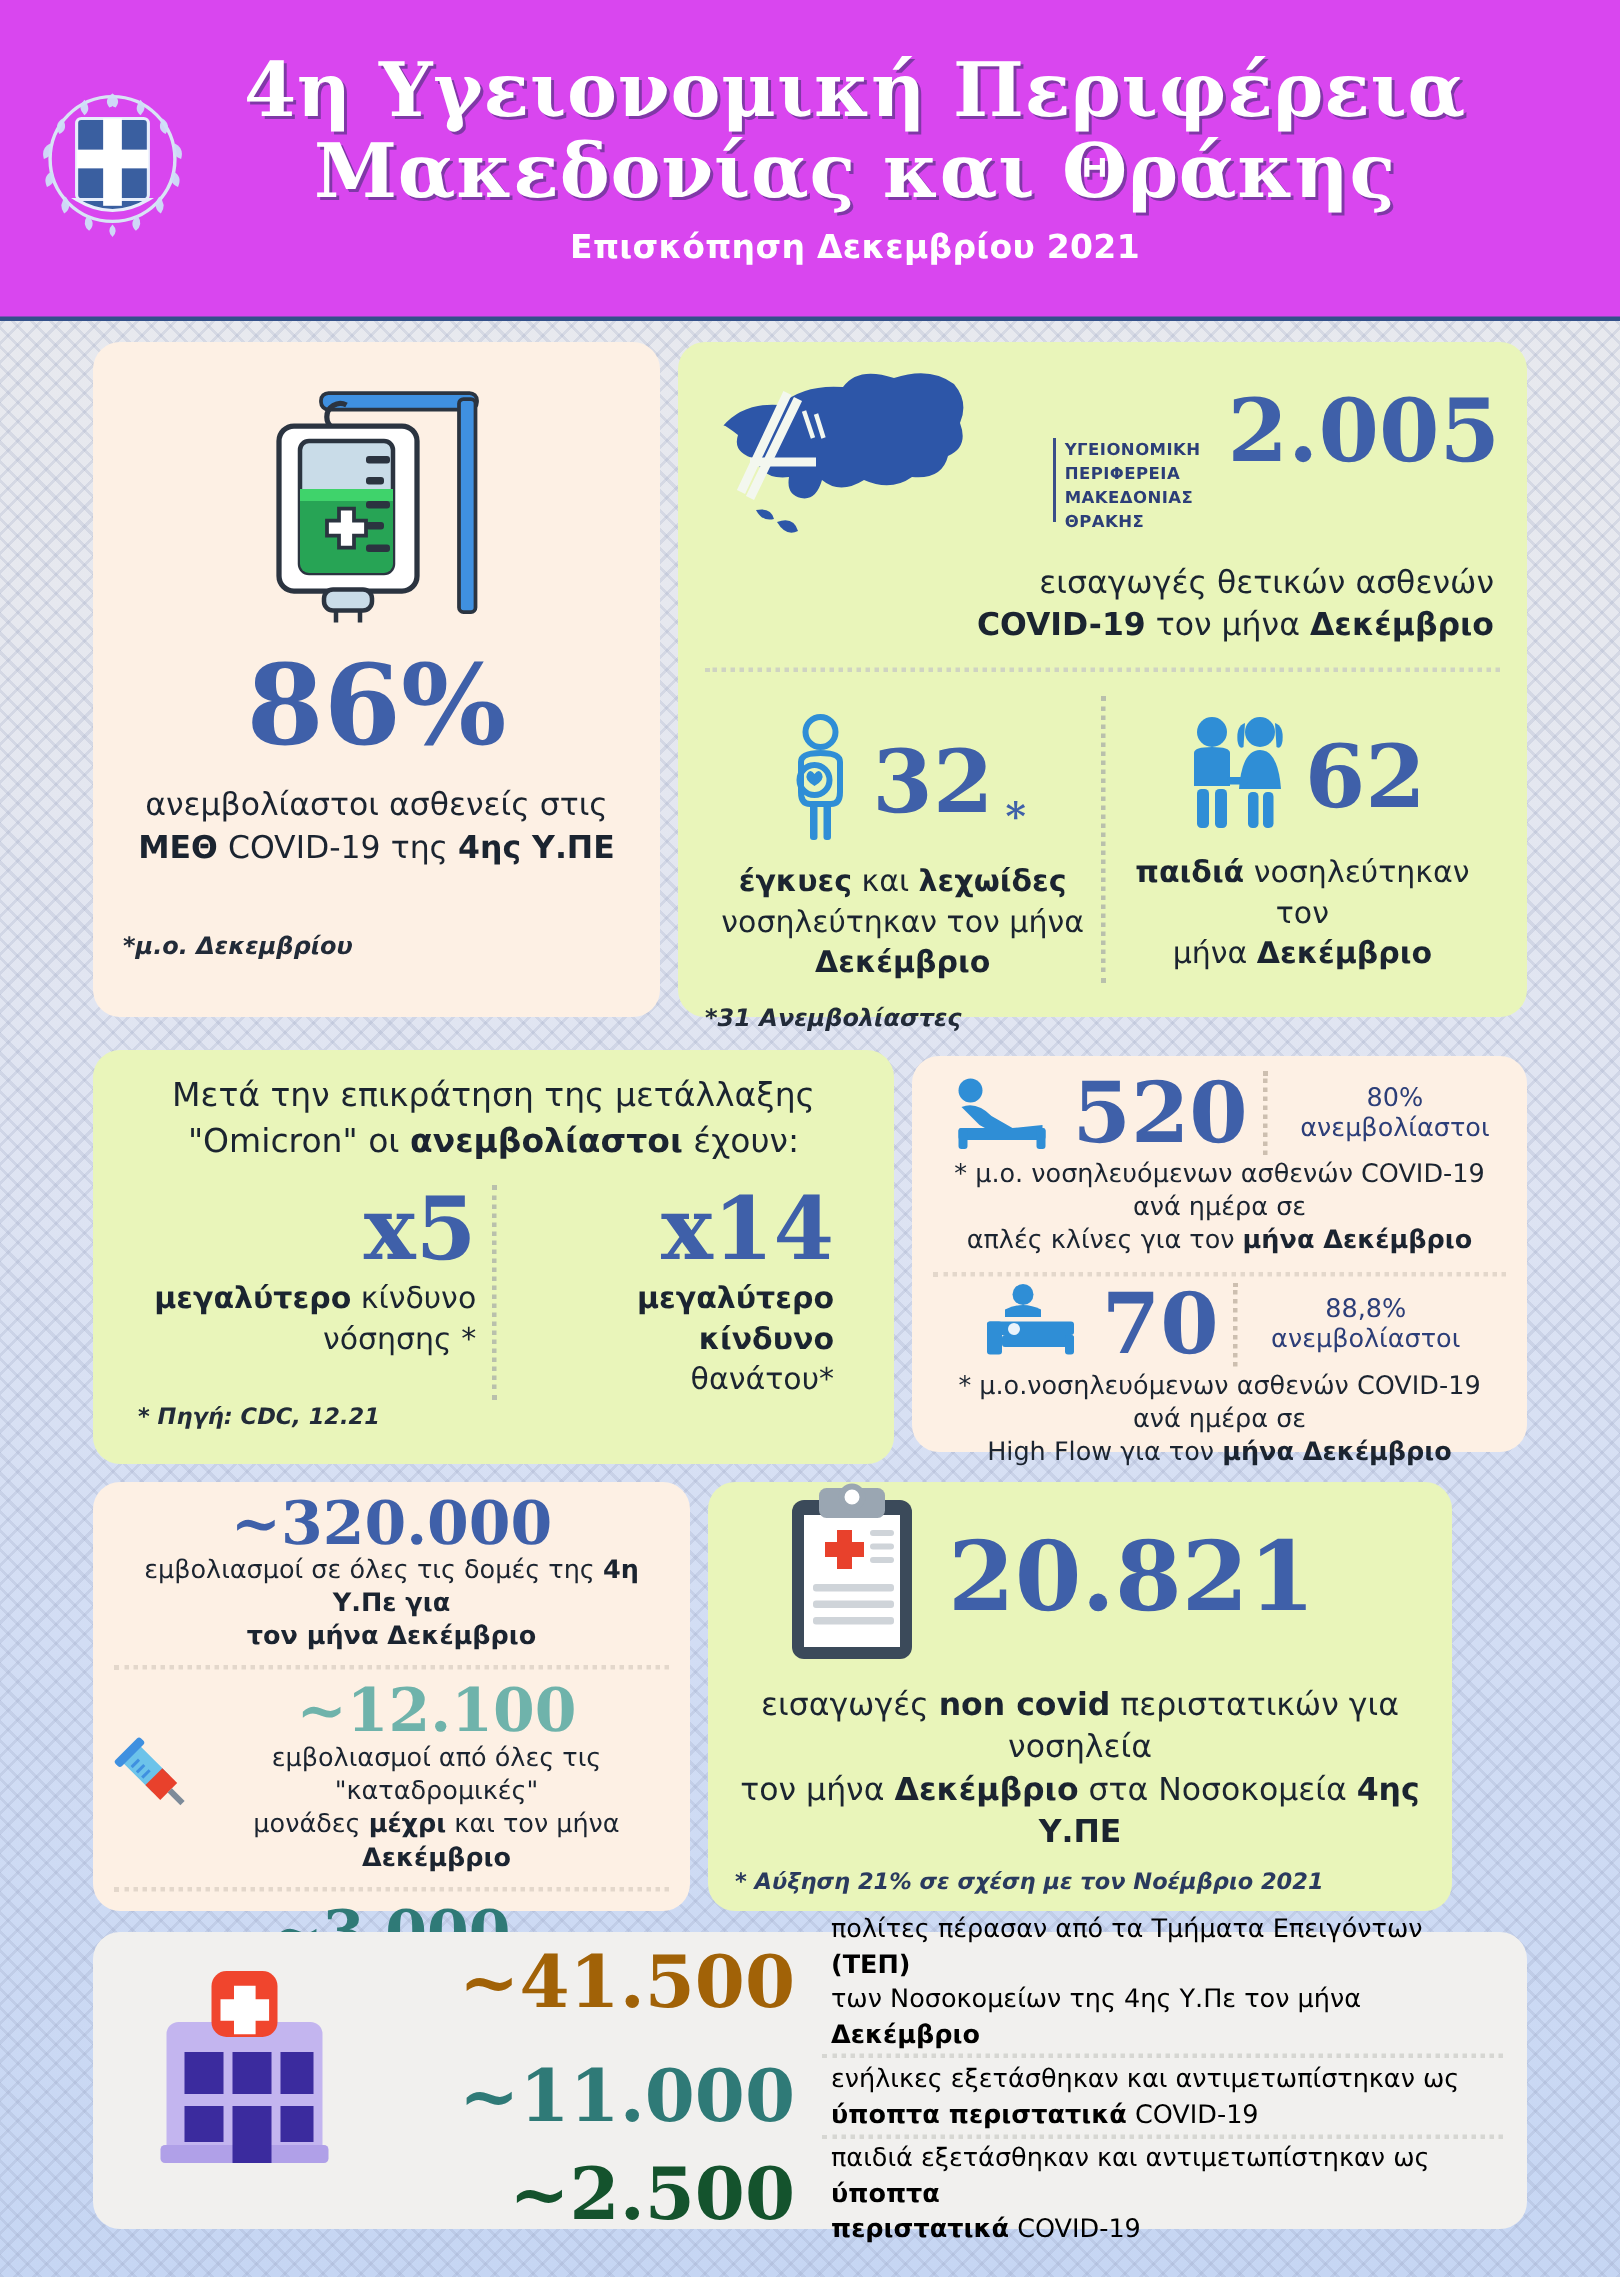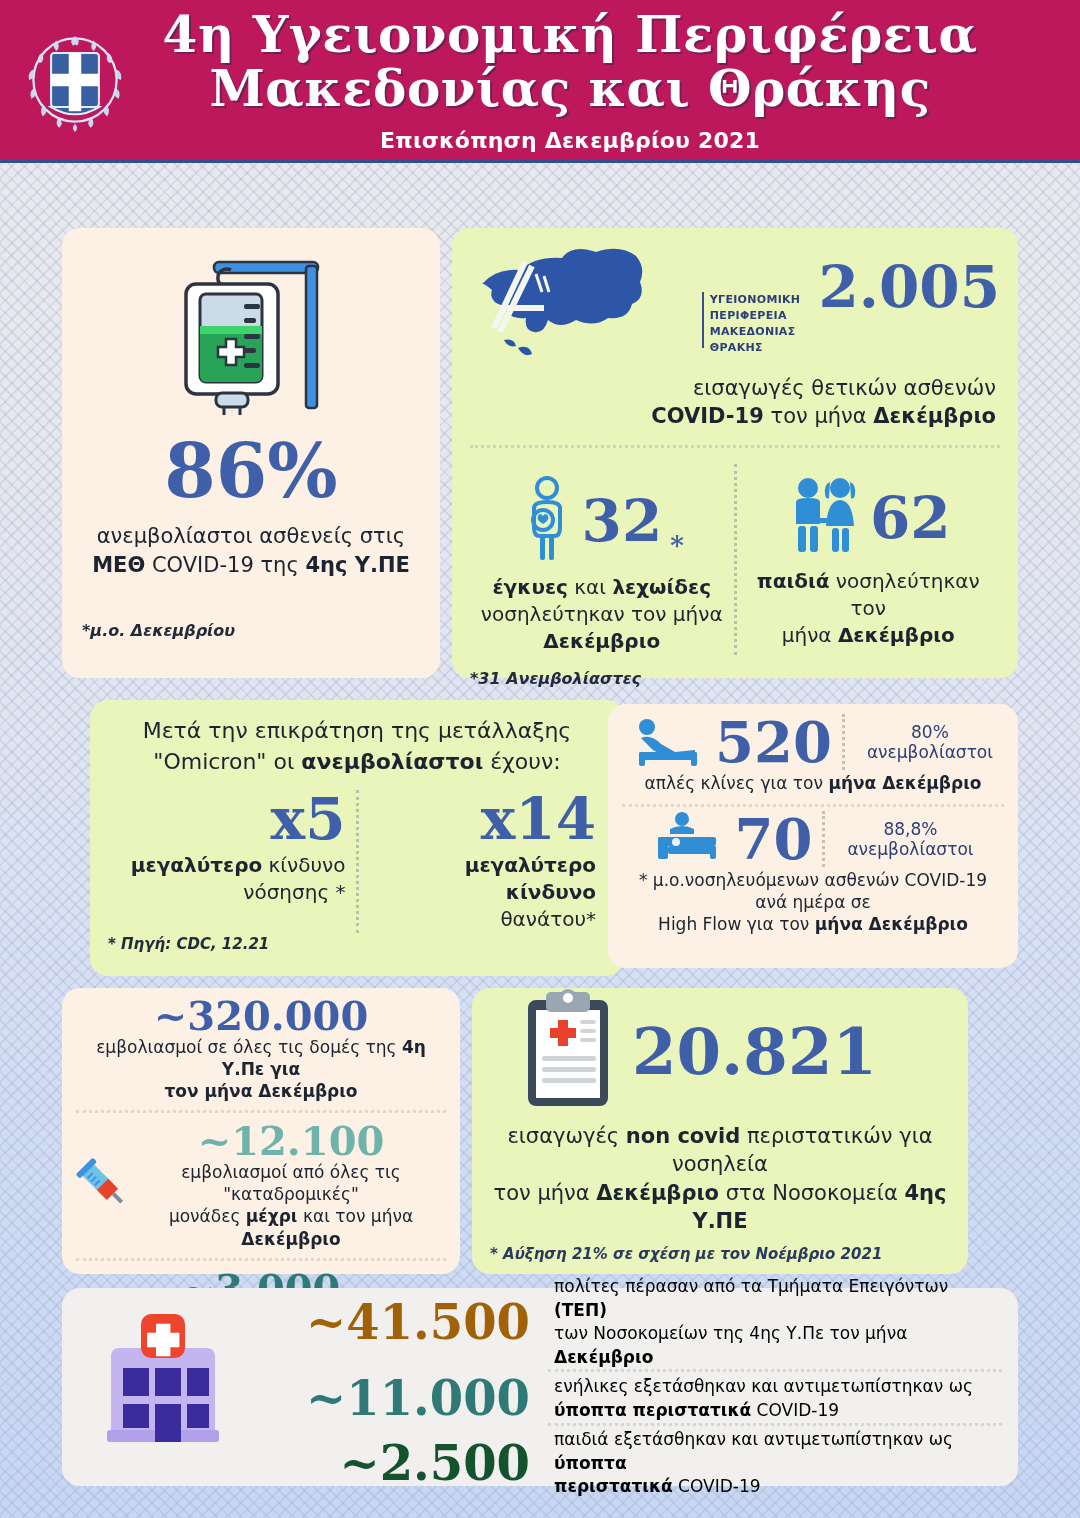--- a/index.html
+++ b/index.html
@@ -11,22 +11,22 @@
   body {
     background:
       repeating-linear-gradient(45deg, rgba(150,160,190,0.22) 0 2px, rgba(0,0,0,0) 2px 9px),
       repeating-linear-gradient(-45deg, rgba(150,160,190,0.22) 0 2px, rgba(0,0,0,0) 2px 9px),
       linear-gradient(180deg, #e9eaee 0%, #e6e8ef 28%, #dfe4f2 50%, #d2ddf4 72%, #c6d6f3 100%);
     position: relative;
   }
 
   
   .header {
-    position: absolute; left: 0; top: 0; width: 1080px; height: 163px;
-    background: #be185d;
+    position: absolute; left: 0; top: 0; width: 1080px; height: 214px;
+    background: #d946ef;
     display: flex; align-items: center;
     border-bottom: 3px solid #33508a;
   }
   .emblem { width: 150px; display:flex; align-items:center; justify-content:center; flex: 0 0 150px;}
   .emblem svg { display:block; }
   .header-text { flex: 1; text-align: center; padding-right: 90px; }
   .h-title {
     color: #ffffff; font-family: "DejaVu Serif", "Liberation Serif", serif;
     font-weight: bold; font-size: 50px; line-height: 1.08;
     text-shadow: 2px 2px 0 rgba(20,40,80,0.45);
@@ -69,21 +69,21 @@
   .logo-words { font-size: 11px; color: #2c3e78; font-weight: bold; line-height: 1.45; letter-spacing: .3px;}
   .n2005 { font-size: 58px; margin-left: 18px; margin-top: 14px;}
   .green-top-text { text-align: right; font-size: 21px; line-height: 1.35; margin-top: 6px; padding-right: 4px;}
   .green-split { display:flex; margin-top: 16px; }
   .gcol { flex: 1; padding: 12px 8px 0 8px; }
   .gcol .row { display:flex; align-items:center; justify-content:center; gap: 8px; }
   .gcol .n { font-size: 58px; }
   .gcol .cap { text-align:center; font-size: 20px; line-height:1.35; margin-top: 8px; }
 
   
-  #card-omicron { left: 62px; top: 700px; width: 534px; height: 276px; padding: 16px 18px; margin-left: 28px; }
+  #card-omicron { left: 62px; top: 700px; width: 534px; height: 276px; padding: 16px 30px; }
   #card-omicron .head { text-align:center; font-size: 22px; line-height: 1.4; }
   #card-omicron .split { display:flex; margin-top: 12px; }
   #card-omicron .ocol { flex: 1; padding: 0 10px; text-align:right; }
   #card-omicron .x { font-size: 58px; }
   #card-omicron .cap { font-size: 20px; line-height: 1.35; margin-top: 4px;}
   #card-omicron .fn { margin-top: 2px; font-size: 15px; }
 
   
   #card-beds { left: 608px; top: 704px; width: 410px; height: 264px; padding: 10px 14px; }
   .bedrow { display:flex; align-items:center; justify-content:center; gap: 10px; }
@@ -320,20 +320,21 @@
         </svg>
       </span>
       <span class="bignum n">520</span>
       <span style="border-left:3px dotted #cdbfb0;align-self:stretch;"></span>
       <span class="pctbox">
         <div>80%</div>
         <div>ανεμβολίαστοι</div>
       </span>
     </div>
     <div class="body-txt bedcap">
+      <div>* μ.ο. νοσηλευόμενων ασθενών COVID-19  ανά ημέρα σε</div>
       <div><span>απλές κλίνες για τον </span><b>μήνα Δεκέμβριο</b></div>
     </div>
   </div>
 
   <div class="hdiv-cream" style="margin:10px 0 4px 0;"></div>
 
   <div>
     <div class="bedrow">
       <span>
         <svg width="72" height="52" viewBox="0 0 72 52" aria-hidden="true">

